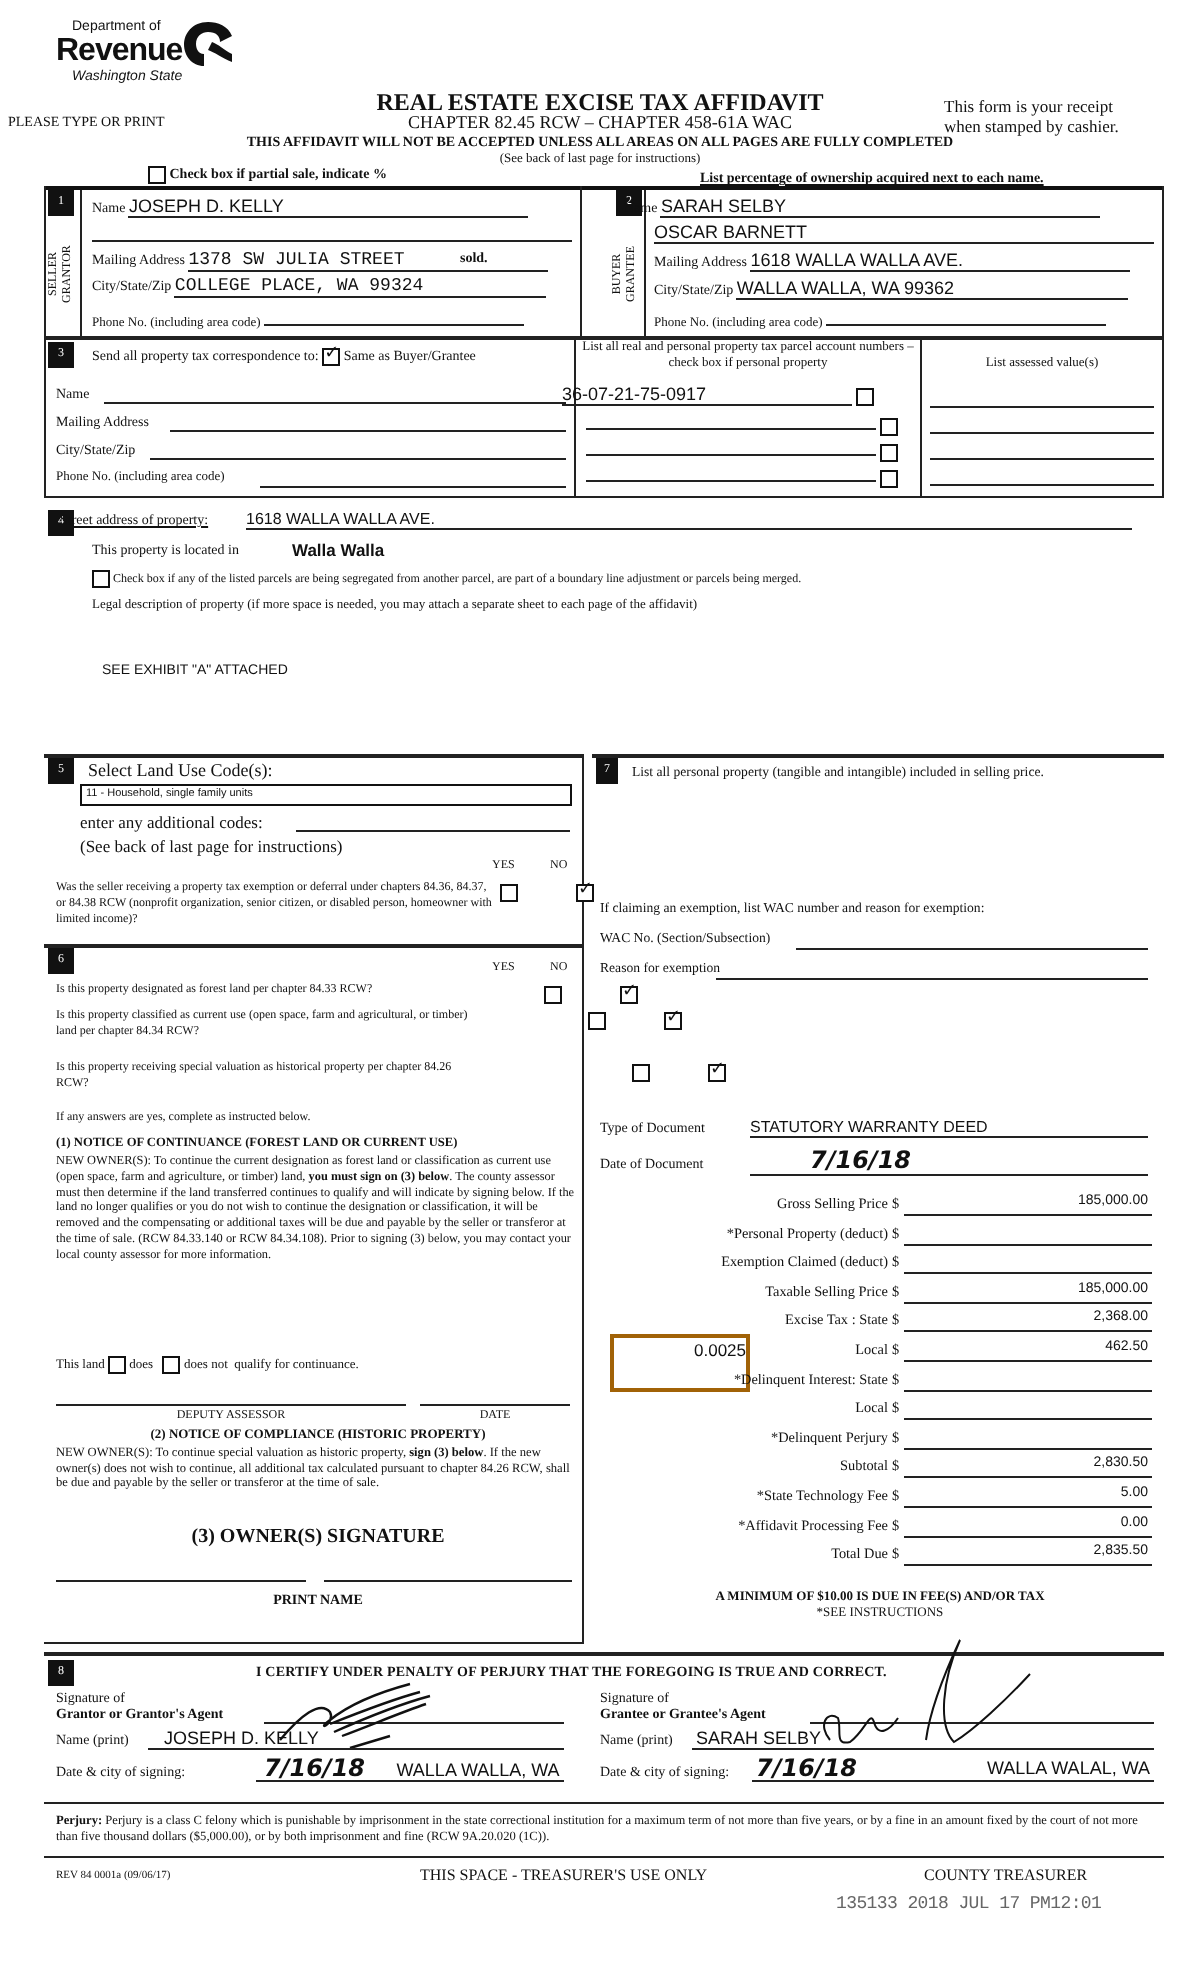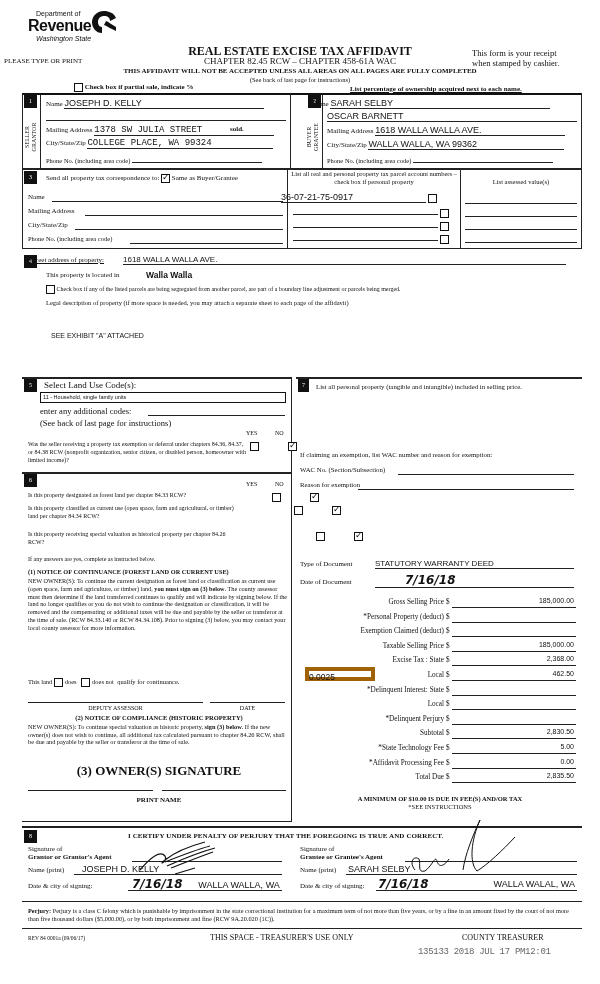--- a/index.html
+++ b/index.html
@@ -215,21 +215,21 @@
 </div>
 <div class="abs ul" style="left:28px;top:702px;width:175px;"></div>
 <div class="abs ul" style="left:210px;top:702px;width:75px;"></div>
 <div class="abs center" style="left:28px;top:705px;width:175px;font-size:6px;">DEPUTY ASSESSOR</div>
 <div class="abs center" style="left:210px;top:705px;width:75px;font-size:6px;">DATE</div>
 <div class="abs center b" style="left:28px;top:714px;width:262px;font-size:6.5px;">(2) NOTICE OF COMPLIANCE (HISTORIC PROPERTY)</div>
 <div class="abs" style="left:28px;top:723px;width:262px;font-size:6.3px;line-height:7.5px;">
   <span>NEW OWNER(S): To continue special valuation as historic property,</span>
   <span class="b">sign (3) below</span><span>. If the new owner(s) does not wish to continue, all additional tax calculated pursuant to chapter 84.26 RCW, shall be due and payable by the seller or transferor at the time of sale.</span>
 </div>
-<div class="abs center b" style="left:28px;top:763px;width:262px;font-size:13px;">(3) OWNER(S) SIGNATURE</div>
+<div class="abs center b" style="left:28px;top:763px;width:262px;font-size:10px;">(3) OWNER(S) SIGNATURE</div>
 <div class="abs ul" style="left:28px;top:790px;width:125px;"></div>
 <div class="abs ul" style="left:162px;top:790px;width:124px;"></div>
 <div class="abs center b" style="left:28px;top:796px;width:262px;font-size:7px;">PRINT NAME</div>
 
 
 <div class="abs hline" style="left:296px;top:377px;width:286px;border-top-width:2px;"></div>
 <div class="abs secnum" style="left:298px;top:379px;width:11px;">7</div>
 <div class="abs" style="left:312px;top:382px;width:268px;font-size:6.8px;line-height:10px;text-indent:4px;">List all  personal property (tangible and intangible) included in selling price.</div>
 <div class="abs" style="left:300px;top:451px;font-size:6.8px;">If claiming an exemption, list WAC number and reason for exemption:</div>
 <div class="abs" style="left:300px;top:466px;width:278px;font-size:6.8px;">
@@ -316,21 +316,21 @@
       <span class="tl">Total Due</span>
       <span class="cur">$</span>
       <span class="tv">2,835.50</span>
     </div>
 </div>
 <style>
   #tax-lines .taxrow { position: relative; height: 14.6px; font-size: 7.2px; }
   #tax-lines .tl { position: absolute; right: 136px; top: 2px; white-space: nowrap; }
   #tax-lines .cur { position: absolute; left: 146px; top: 2px; }
   #tax-lines .tv { position: absolute; left: 152px; width: 124px; top: 1px; height: 11px; border-bottom: 1px solid #222; text-align: right; font-family: "Liberation Sans", sans-serif; font-size: 7px; padding-right: 2px; }
-  #tax-lines .rate { position: absolute; left: 5px; top: -2px; width: 70px; height: 14px; border: 4px solid #a16207; text-align: left; font-size: 8.5px; line-height: 12px; }
+  #tax-lines .rate { position: absolute; left: 5px; top: -2px; width: 70px; height: 29px; border: 2px solid #a16207; text-align: right; font-size: 8.5px; line-height: 12px; }
 </style>
 
 <div class="abs center b" style="left:300px;top:795px;width:280px;font-size:6.5px;">A MINIMUM OF $10.00 IS DUE IN FEE(S) AND/OR TAX</div>
 <div class="abs center" style="left:300px;top:803px;width:280px;font-size:6.5px;">*SEE INSTRUCTIONS</div>
 
 
 <div class="abs hline" style="left:22px;top:826px;width:560px;border-top-width:2px;"></div>
 <div class="abs secnum" style="left:24px;top:830px;">8</div>
 <div class="abs b" style="left:128px;top:832px;width:450px;font-size:7px;letter-spacing:0.1px;">I CERTIFY UNDER PENALTY OF PERJURY THAT THE FOREGOING IS TRUE AND CORRECT.</div>
 

